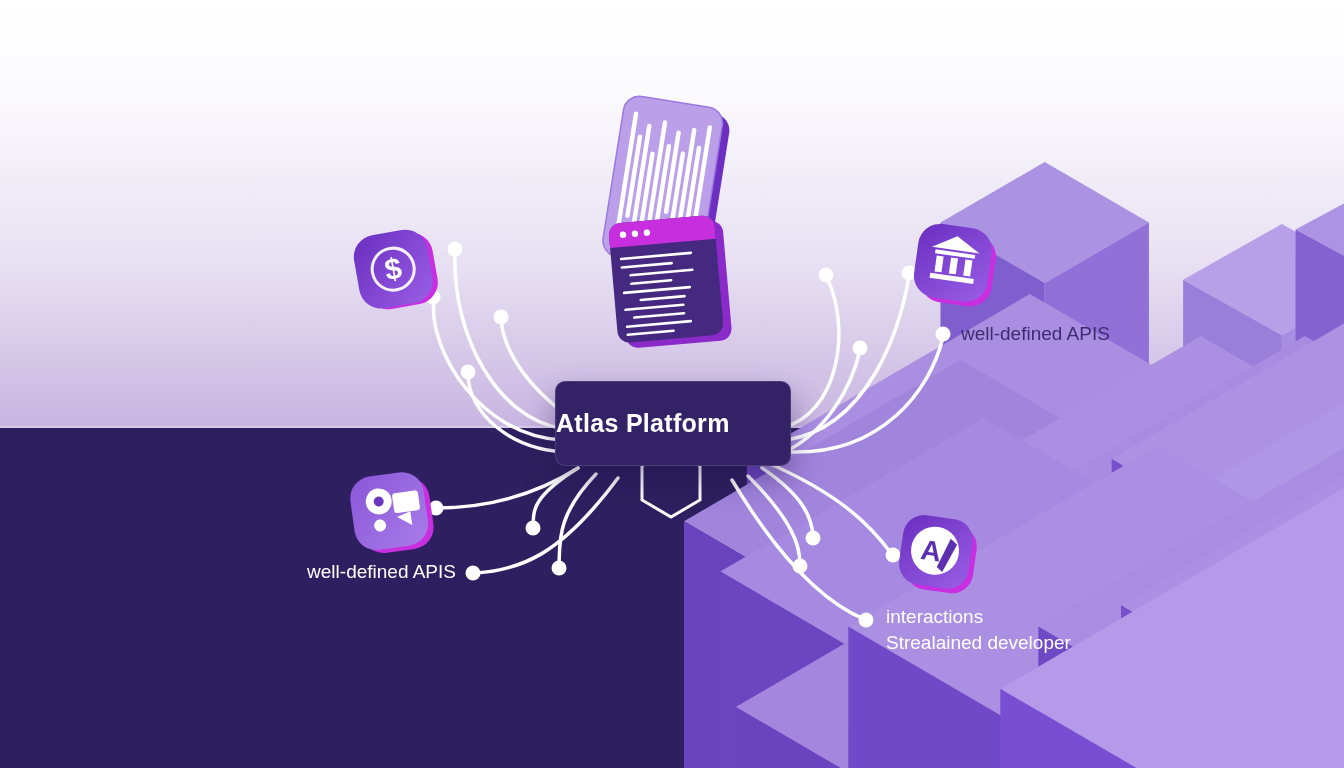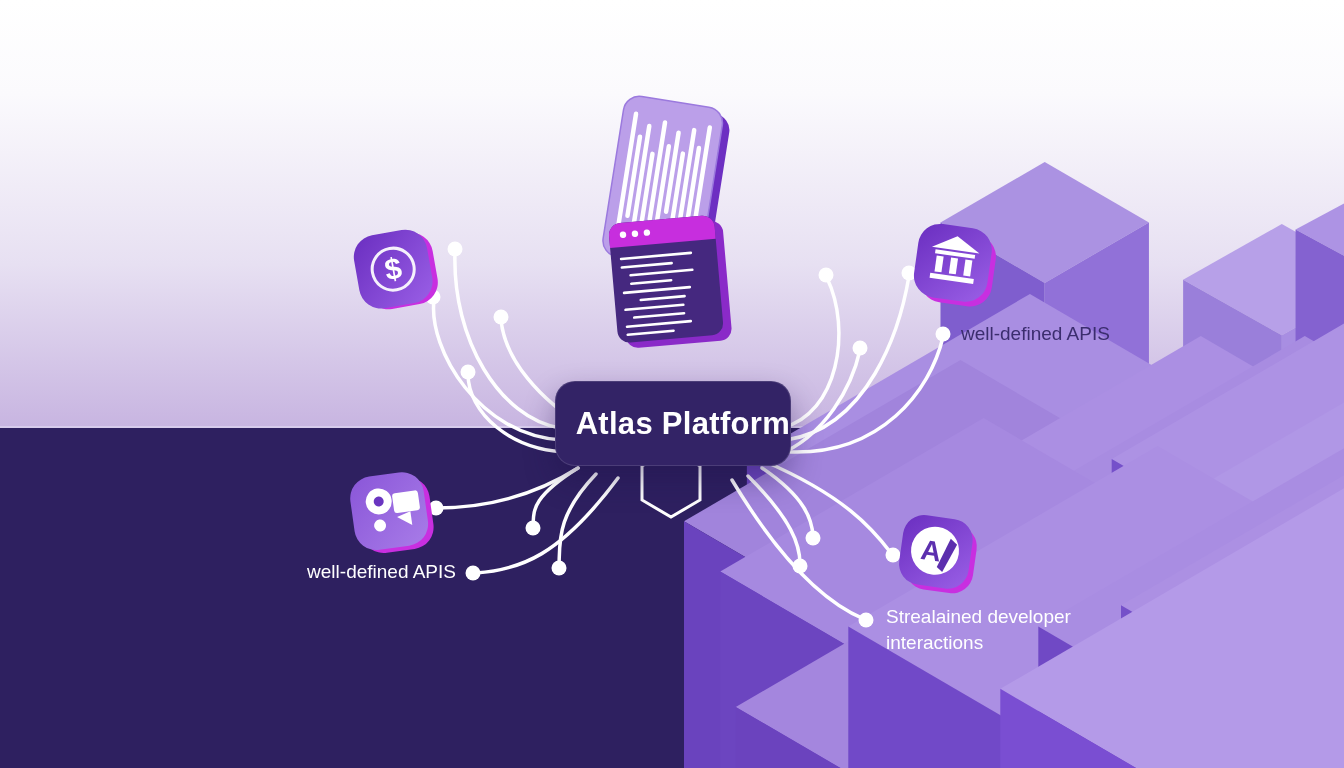--- a/index.html
+++ b/index.html
@@ -6,22 +6,22 @@
   .stage{position:relative;width:1344px;height:768px;overflow:hidden;
          font-family:"Liberation Sans",sans-serif;background:#fff;}
   .bg-top{position:absolute;left:0;top:0;width:1344px;height:426px;
           background:linear-gradient(180deg,#ffffff 0%,#fbfafd 22%,#e7e0f2 62%,#c8b5e1 100%);
           border-bottom:2px solid #d7cbec;}
   .bg-bottom{position:absolute;left:0;top:428px;width:1344px;height:340px;
           background:var(--bg-dark,#2e2060);}
   svg.scene{position:absolute;left:0;top:0;}
   .atlas-box{position:absolute;left:555px;top:381px;width:234px;height:83px;
           background:var(--box-bg,#332366);border:1px solid rgba(255,255,255,.12);
-          border-radius:20px;display:flex;align-items:center;justify-content:flex-end;
-          color:#fff;font-size:31px;font-weight:bold;letter-spacing:.3px;
+          border-radius:10px;display:flex;align-items:center;justify-content:flex-start;
+          color:#fff;font-size:25px;font-weight:bold;letter-spacing:.3px;
           box-shadow:0 14px 30px rgba(30,15,70,.38);z-index:6;}
   .callout{position:absolute;font-size:19px;font-weight:400;line-height:1.35;z-index:7;}
   .callout-right{left:961px;top:321px;color:var(--text-dark,#3b2d6e);}
   .callout-left{left:300px;top:559px;width:156px;text-align:right;color:#fff;}
   .callout-dev{left:886px;top:604px;color:#fff;}
   .callout-dev span{display:block;}
 </style>
 </head>
 <body>
 
@@ -188,16 +188,16 @@
     </g>
   </svg>
 
   <div class="atlas-box">
     <span>Atlas Platform</span>
   </div>
 
   <div class="callout callout-right">well-defined APIS</div>
   <div class="callout callout-left">well-defined APIS</div>
   <div class="callout callout-dev">
+    <span>interactions</span>
     <span>Strealained developer</span>
-    <span>interactions</span>
   </div>
 </div>
 
 </body></html>

